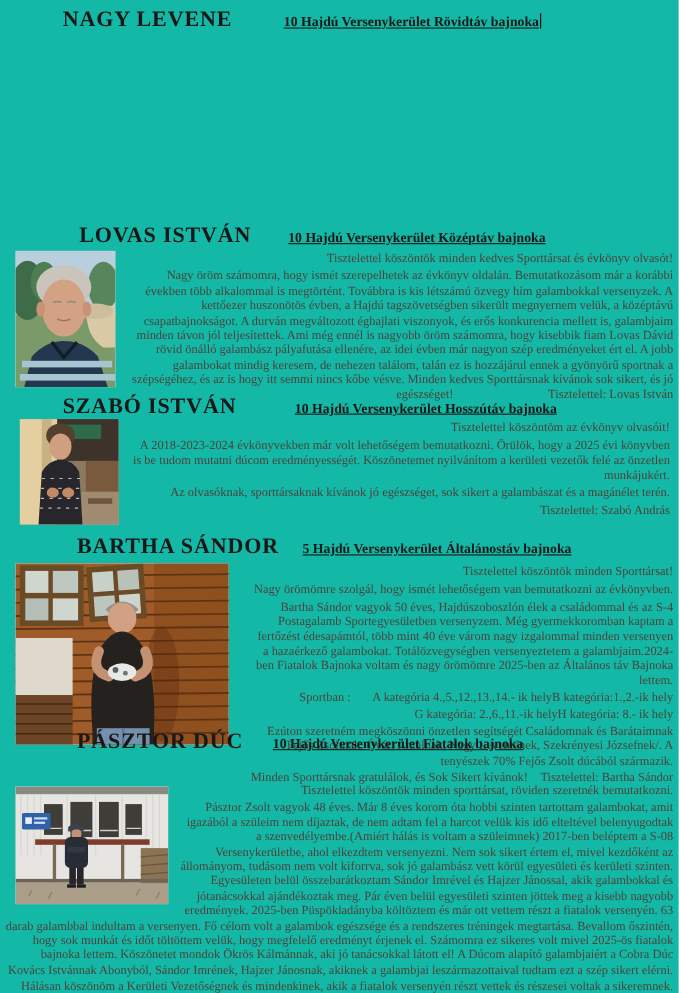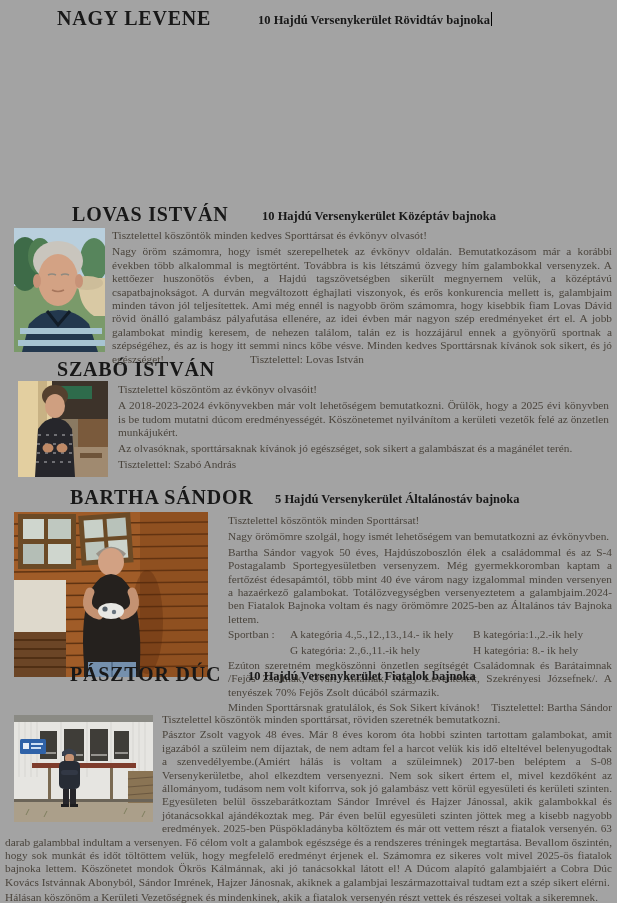--- a/index.html
+++ b/index.html
@@ -1,33 +1,34 @@
 <!DOCTYPE html>
 <html><head>
 <meta charset="utf-8">
 <style>
   html,body{margin:0;padding:0;}
   body{
     width:617px;height:903px;background:#ffffff;
     font-family:"Liberation Serif","DejaVu Serif",serif;
     color:#4a443c;overflow:hidden;
   }
-  .page{position:relative;width:617px;height:903px;background:#a3a3a3;}
+  .page{position:relative;width:617px;height:903px;background:#14b8a6;}
 
   
   .heading-row{position:absolute;left:0;width:617px;height:24px;}
   .sec-name{
     position:absolute;top:0;margin:0;
     font-size:20px;line-height:24px;font-weight:bold;color:#181818;
     letter-spacing:0.8px;white-space:nowrap;
   }
   .sec-title{
     position:absolute;top:6px;margin:0;
     font-size:12.5px;line-height:16px;font-weight:bold;color:#181818;
     white-space:nowrap;
+    text-decoration:underline;
   }
   .hr0{top:6px;}  .hr0 .sec-name{left:57px;} .hr0 .sec-title{left:258px;}
   .hr1{top:202px;}.hr1 .sec-name{left:57px;margin-left:15px;} .hr1 .sec-title{left:262px;}
   .hr2{top:357px;}.hr2 .sec-name{left:57px;} .hr2 .sec-title{left:268px;}
   .hr3{top:485px;}.hr3 .sec-name{left:70px;} .hr3 .sec-title{left:275px;}
   .hr4{top:662px;}.hr4 .sec-name{left:70px;} .hr4 .sec-title{left:248px;}
 
   .caret{
     display:inline-block;width:1.5px;height:14px;background:#000;
     vertical-align:-2px;margin-left:1px;
@@ -43,21 +44,21 @@
   .p2{left:18px;width:90px;height:96px;}
   .p3{left:14px;width:194px;height:165px;}
   .p4{float:left;margin:2px 9px 3px 9px;width:139px;height:107px;position:relative;top:0;}
 
   .txt{font-size:11.3px;line-height:13.4px;}
   .t1{margin-left:112px;margin-right:5px;padding-top:3px;}
   .t2{margin-left:118px;margin-right:8px;padding-top:4px;}
   .t3{margin-left:228px;margin-right:5px;padding-top:4px;}
   .t4{padding:2px 5px 0 5px;}
 
-  .txt p{margin:0 0 2px 0;}
+  .txt p{margin:0 0 2px 0;text-align:right;}
   .just{text-align:justify;}
   .gap-top{margin-top:3px !important;}
   .siggap{display:inline-block;width:86px;}
   .closing-row{display:flex;justify-content:space-between;margin-top:1px;}
 
   .sportline{white-space:nowrap;}
   .tab0{display:inline-block;width:62px;}
   .tab1{display:inline-block;width:183px;}
 </style>
 </head>
@@ -97,20 +98,21 @@
       </svg>
     </div>
     <div class="txt t1">
       <p>Tisztelettel köszöntök minden kedves Sporttársat és évkönyv olvasót!</p>
       <p class="just gap-top"><span>Nagy öröm számomra, hogy ismét szerepelhetek az évkönyv oldalán. Bemutatkozásom már a korábbi években több alkalommal is megtörtént. Továbbra is kis létszámú özvegy hím galambokkal versenyzek. A kettőezer huszonötös évben, a Hajdú tagszövetségben sikerült megnyernem velük, a középtávú csapatbajnokságot. A durván megváltozott éghajlati viszonyok, és erős konkurencia mellett is, galambjaim minden távon jól teljesítettek. Ami még ennél is nagyobb öröm számomra, hogy kisebbik fiam Lovas Dávid rövid önálló galambász pályafutása ellenére, az idei évben már nagyon szép eredményeket ért el. A jobb galambokat mindig keresem, de nehezen találom, talán ez is hozzájárul ennek a gyönyörű sportnak a szépségéhez, és az is hogy itt semmi nincs kőbe vésve. Minden kedves Sporttársnak kívánok sok sikert, és jó egészséget!</span><span class="siggap"></span><span>Tisztelettel: Lovas István</span></p>
     </div>
   </div>
 
   <div class="heading-row hr2">
     <h2 class="sec-name">SZABÓ ISTVÁN</h2>
+    <div class="sec-title">10 Hajdú Versenykerület Hosszútáv bajnoka</div>
   </div>
   <div class="content c2">
     <div class="photo p2">
       <svg viewBox="0 0 90 96" preserveAspectRatio="none">
         <rect width="90" height="96" fill="#8a7a62"></rect>
         <rect width="34" height="96" fill="#e3cfa0"></rect>
         <rect x="20" y="0" width="9" height="62" fill="#c8b284"></rect>
         <rect x="34" width="56" height="38" fill="#3d332a"></rect>
         <rect x="42" y="5" width="32" height="13" fill="#2e6b4b"></rect>
         <rect x="60" y="38" width="30" height="30" fill="#7a5a3c"></rect>

